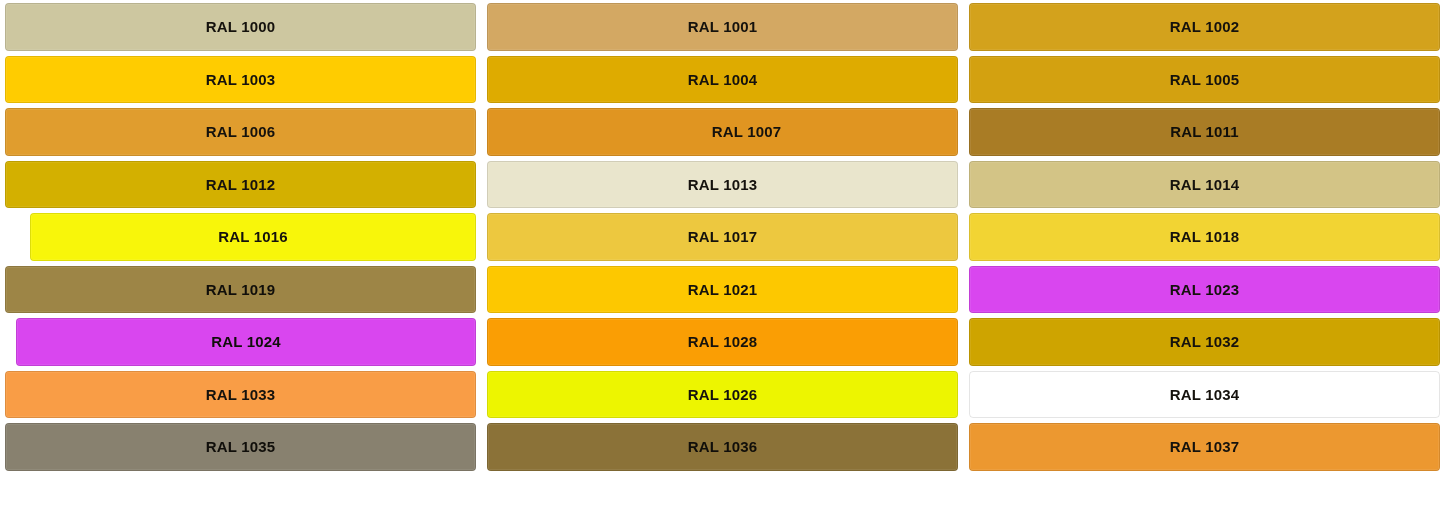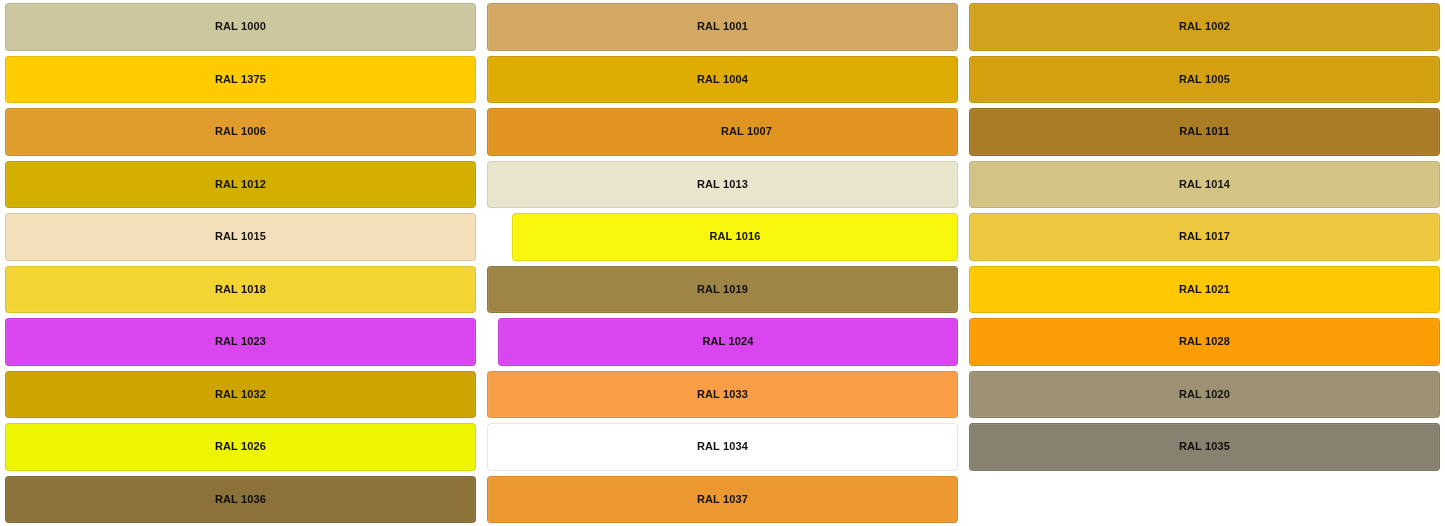--- a/index.html
+++ b/index.html
@@ -32,21 +32,21 @@
     border: 1px solid rgba(0, 0, 0, 0.10);
     box-sizing: border-box;
     display: flex;
     align-items: center;
     justify-content: center;
     overflow: hidden;
     box-shadow: 0 0 0 0.5px rgba(255,255,255,0.15) inset;
   }
   .swatch-label {
     font-family: "Liberation Sans", sans-serif;
-    font-size: 11px;
+    font-size: 15px;
     font-weight: 700;
     letter-spacing: 0.15px;
     color: #15120d;
     text-align: center;
     line-height: 1;
     user-select: none;
     white-space: nowrap;
   }
   .swatch.dark .swatch-label {
     color: #100e0a;
@@ -59,21 +59,21 @@
     <div class="swatch" title="RAL 1000" style="background: rgb(205, 199, 160);">
       <span class="swatch-label">RAL 1000</span>
     </div>
     <div class="swatch" title="RAL 1001" style="background: rgb(211, 168, 99);">
       <span class="swatch-label">RAL 1001</span>
     </div>
     <div class="swatch" title="RAL 1002" style="background: rgb(211, 162, 28);">
       <span class="swatch-label">RAL 1002</span>
     </div>
     <div class="swatch" title="RAL 1003" style="background: rgb(255, 204, 0);">
-      <span class="swatch-label">RAL 1375</span>
+      <span class="swatch-label">RAL 1003</span>
     </div>
     <div class="swatch" title="RAL 1004" style="background: rgb(222, 171, 0);">
       <span class="swatch-label">RAL 1004</span>
     </div>
     <div class="swatch" title="RAL 1005" style="background: rgb(211, 161, 16);">
       <span class="swatch-label">RAL 1005</span>
     </div>
     <div class="swatch" title="RAL 1006" style="background: rgb(224, 157, 46);">
       <span class="swatch-label">RAL 1006</span>
     </div>
@@ -84,23 +84,20 @@
       <span class="swatch-label">RAL 1011</span>
     </div>
     <div class="swatch" title="RAL 1012" style="background: rgb(211, 176, 0);">
       <span class="swatch-label">RAL 1012</span>
     </div>
     <div class="swatch" title="RAL 1013" style="background: rgb(233, 229, 204); align-items: center;">
       <span class="swatch-label">RAL 1013</span>
     </div>
     <div class="swatch" title="RAL 1014" style="background: rgb(211, 196, 134);">
       <span class="swatch-label">RAL 1014</span>
-    </div>
-    <div class="swatch" title="RAL 1015" style="background: rgb(243, 223, 184);">
-      <span class="swatch-label">RAL 1015</span>
     </div>
     <div class="swatch" title="RAL 1016" style="background: rgb(248, 246, 10); margin-left: 25px;">
       <span class="swatch-label">RAL 1016</span>
     </div>
     <div class="swatch" title="RAL 1017" style="background: rgb(237, 200, 63);">
       <span class="swatch-label">RAL 1017</span>
     </div>
     <div class="swatch" title="RAL 1018" style="background: rgb(242, 212, 51);">
       <span class="swatch-label">RAL 1018</span>
     </div>
@@ -118,23 +115,20 @@
     </div>
     <div class="swatch" title="RAL 1028" style="background: rgb(250, 158, 4);">
       <span class="swatch-label">RAL 1028</span>
     </div>
     <div class="swatch" title="RAL 1032" style="background: rgb(206, 164, 0);">
       <span class="swatch-label">RAL 1032</span>
     </div>
     <div class="swatch" title="RAL 1033" style="background: rgb(249, 157, 70);">
       <span class="swatch-label">RAL 1033</span>
     </div>
-    <div class="swatch" title="RAL 1020" style="background: rgb(157, 145, 115);">
-      <span class="swatch-label">RAL 1020</span>
-    </div>
     <div class="swatch" title="RAL 1026" style="background: rgb(237, 245, 0);">
       <span class="swatch-label">RAL 1026</span>
     </div>
     <div class="swatch" title="RAL 1034">
       <span class="swatch-label">RAL 1034</span>
     </div>
     <div class="swatch dark" title="RAL 1035" style="background: rgb(136, 129, 111);">
       <span class="swatch-label">RAL 1035</span>
     </div>
     <div class="swatch dark" title="RAL 1036" style="background: rgb(139, 114, 56);">

